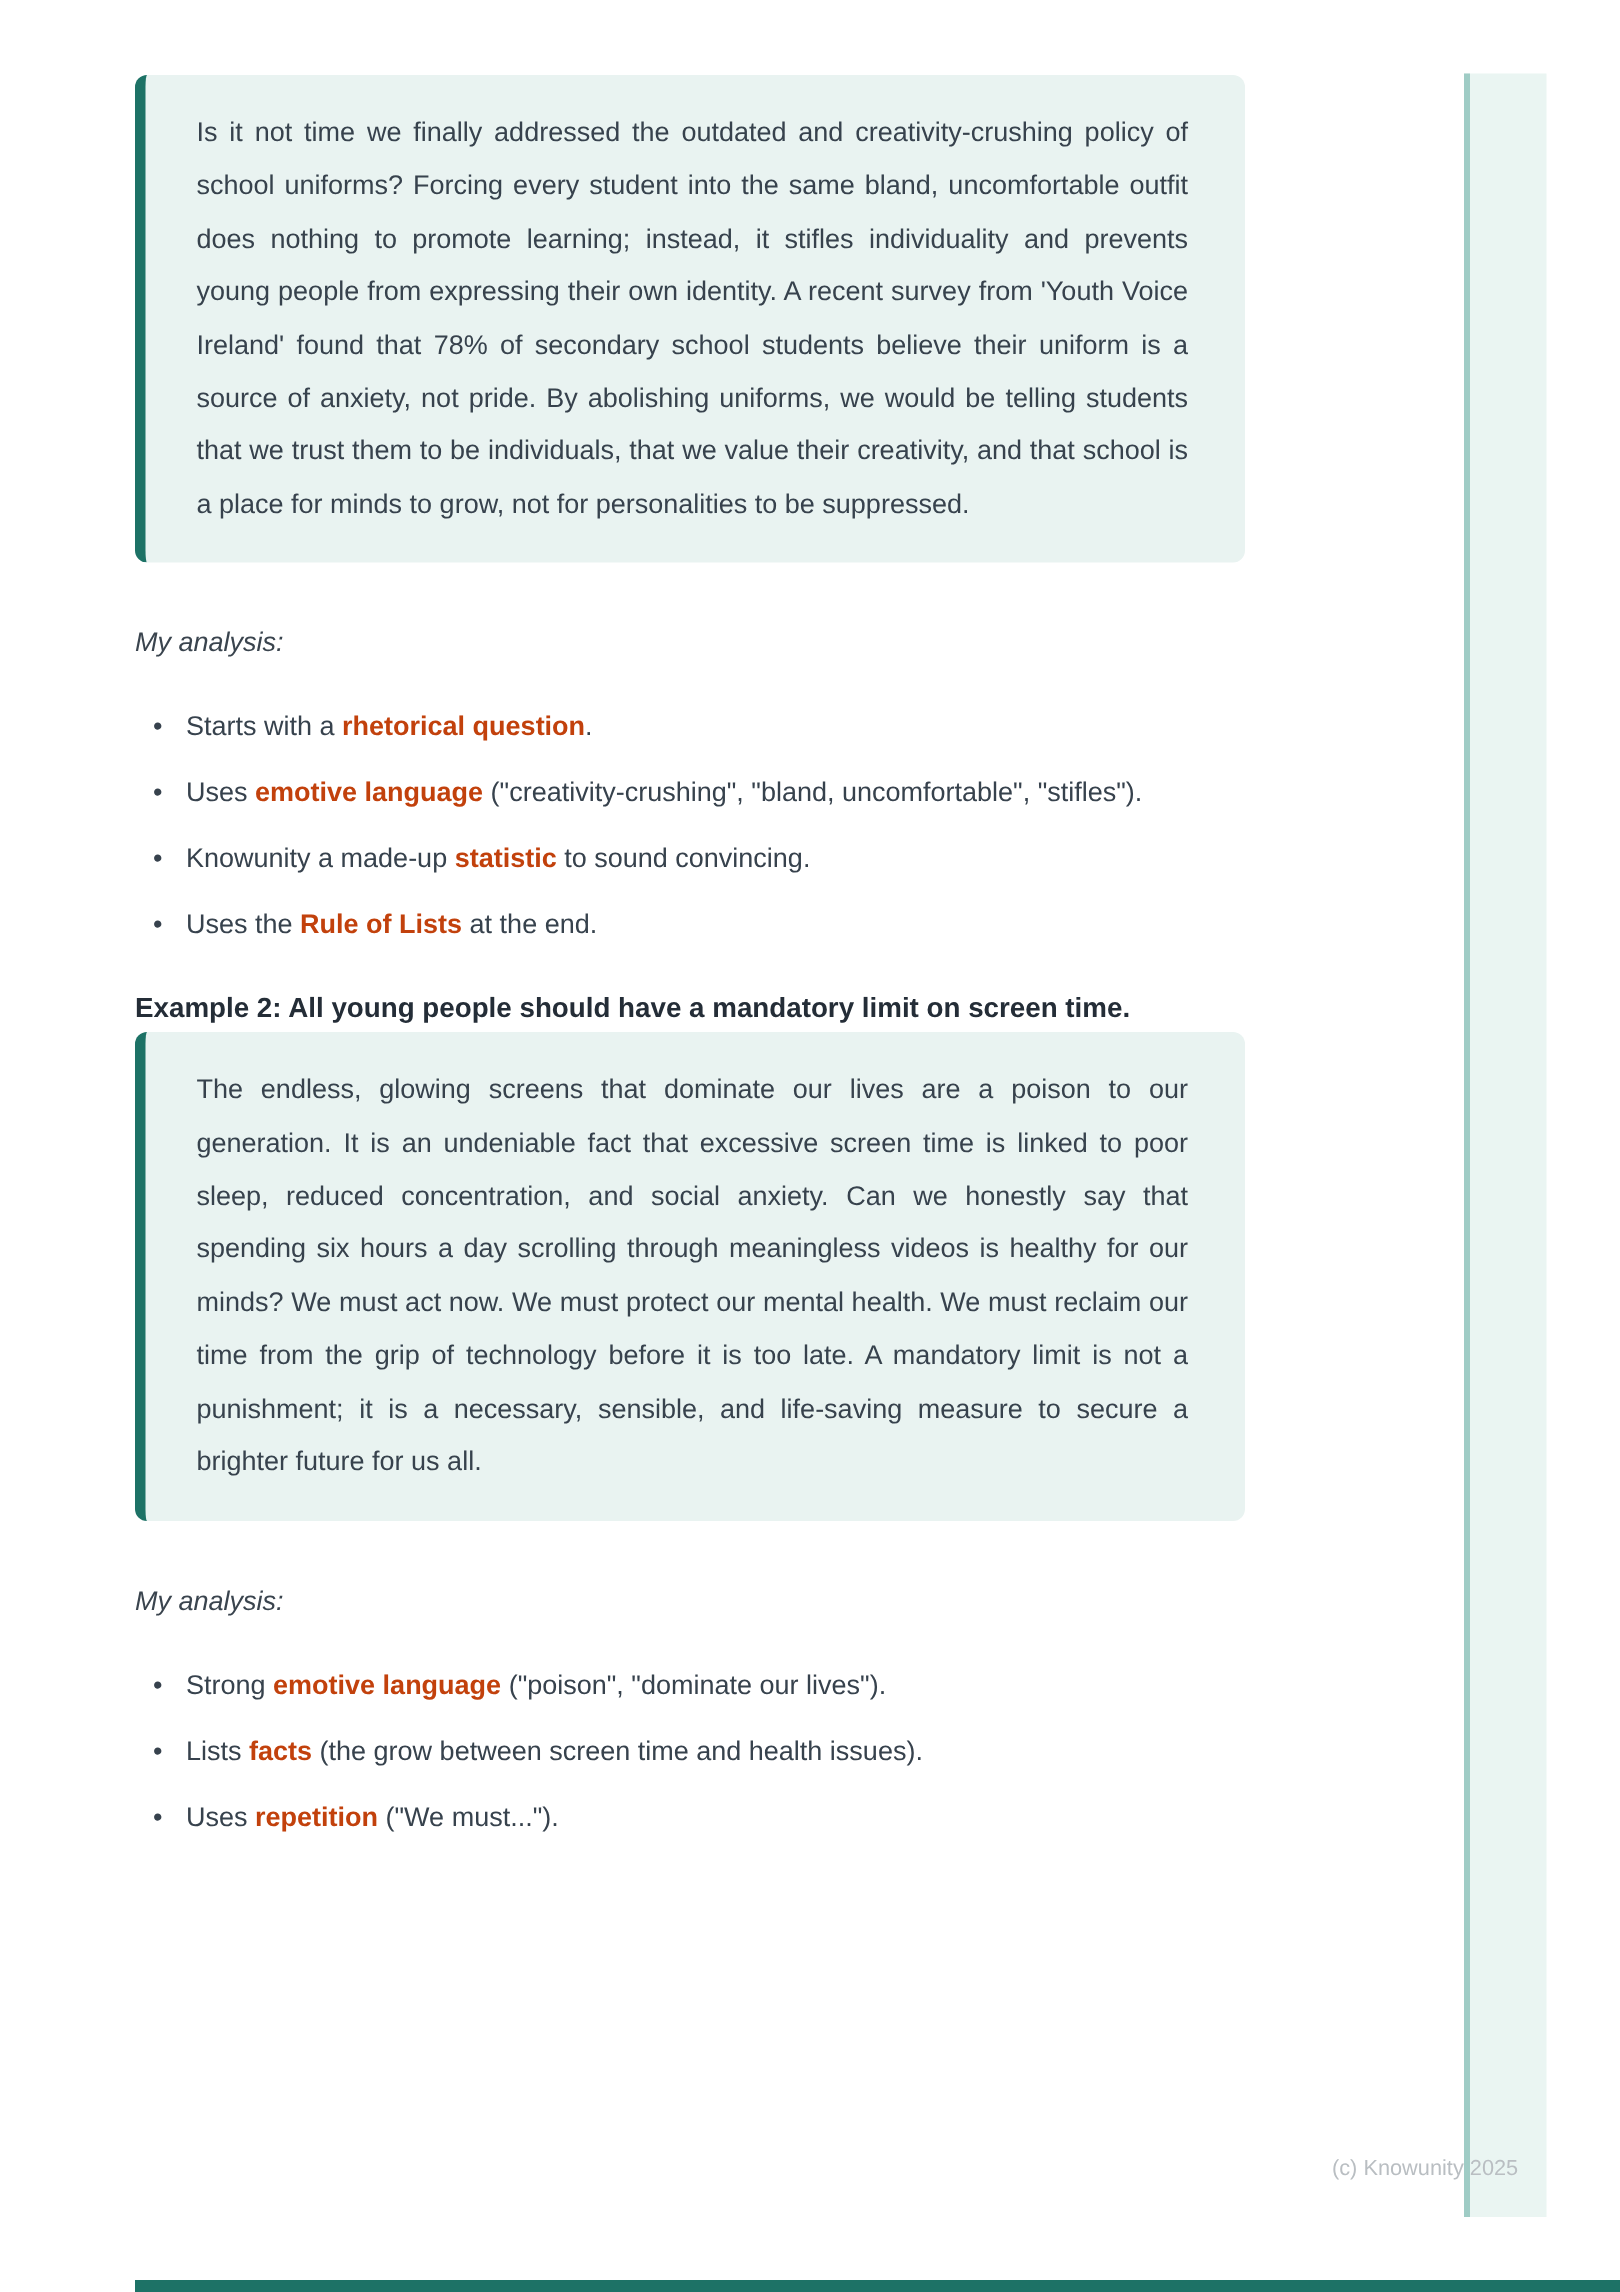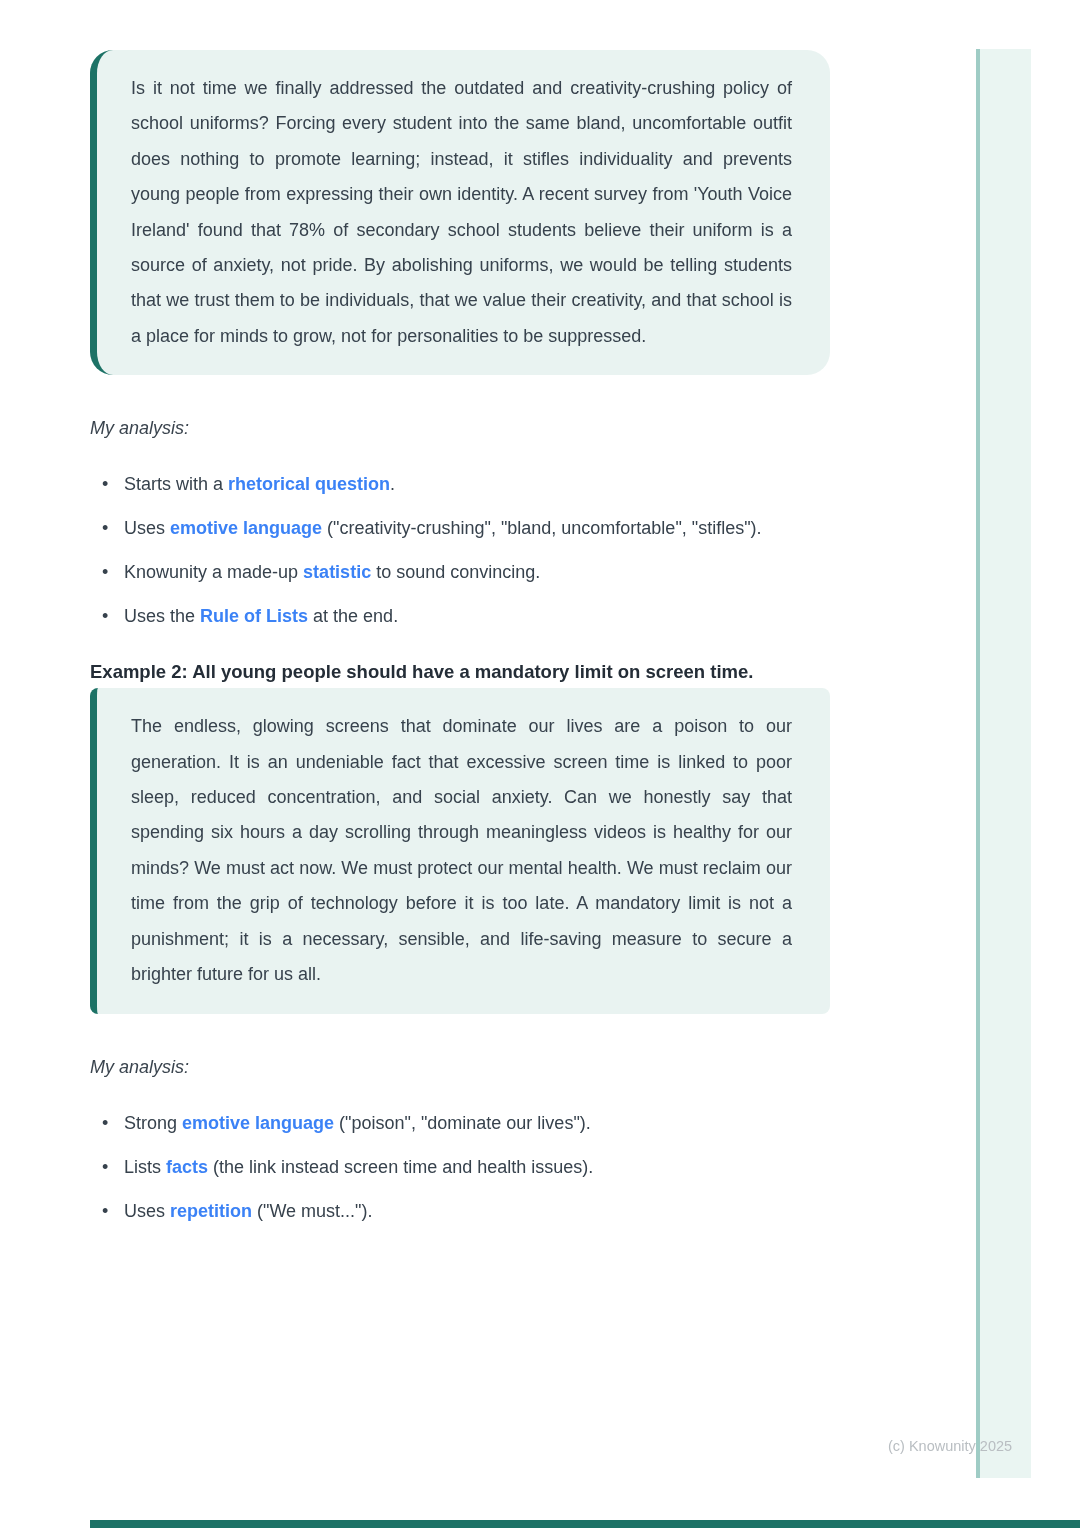--- a/index.html
+++ b/index.html
@@ -17,21 +17,21 @@
     box-sizing:border-box;
     background:#e9f3f1;
     border-left:7px solid #1d7266;
     border-radius:8px;
     padding:21px 38px 21px 34px;
     text-align:justify;
     font-size:18px;
     line-height:35.4px;
     color:#37424d;
   }
-  .quote-1 { margin-top:50px;border-radius:23px; }
+  .quote-1 { margin-top:50px; }
   .quote-2 { }
   .analysis-label {
     font-style:italic;
     font-size:18px;
     line-height:28px;
     color:#3a444e;
     margin-top:39px;
   }
   ul.analysis-list {
     list-style:none;
@@ -44,21 +44,21 @@
     line-height:34px;
     color:#37424d;
     margin-bottom:10px;
   }
   ul.analysis-list li::before {
     content:"\2022";
     position:absolute;
     left:-22px;
     color:#37424d;
   }
-  b { font-weight:bold; color:#3b82f6; }
+  b { font-weight:bold; color:#c2410c; }
   .example-heading {
     font-weight:bold;
     font-size:18.5px;
     line-height:33px;
     color:#242d37;
     text-align:justify;
     margin-top:22px;
   }
   .margin-strip {
     position:absolute;
@@ -99,21 +99,21 @@
     </ul>
 
   <div class="example-heading">Example 2: All young people should have a mandatory limit on screen time.</div>
 
   <div class="quote quote-2">The endless, glowing screens that dominate our lives are a poison to our generation. It is an undeniable fact that excessive screen time is linked to poor sleep, reduced concentration, and social anxiety. Can we honestly say that spending six hours a day scrolling through meaningless videos is healthy for our minds? We must act now. We must protect our mental health. We must reclaim our time from the grip of technology before it is too late. A mandatory limit is not a punishment; it is a necessary, sensible, and life-saving measure to secure a brighter future for us all.</div>
 
   <div class="analysis-label">My analysis:</div>
 
   <ul class="analysis-list">
       <li><span>Strong </span><b>emotive language</b><span> ("poison", "dominate our lives").</span></li>
-      <li><span>Lists </span><b>facts</b><span> (the link instead screen time and health issues).</span></li>
+      <li><span>Lists </span><b>facts</b><span> (the grow between screen time and health issues).</span></li>
       <li><span>Uses </span><b>repetition</b><span> ("We must...").</span></li>
     </ul>
 
 </div>
 
 <div class="margin-strip"></div>
 
 <div class="watermark">(c) Knowunity 2025</div>
 
 <div class="page-bottom-bar"></div>

